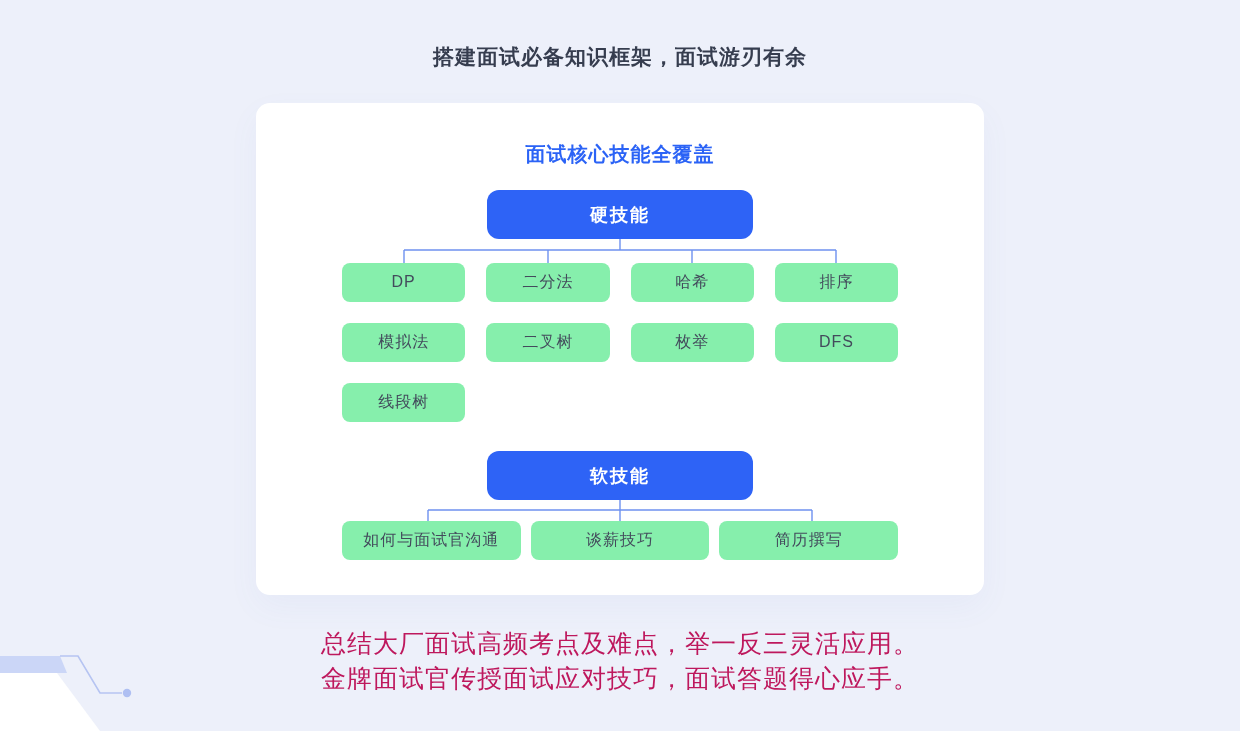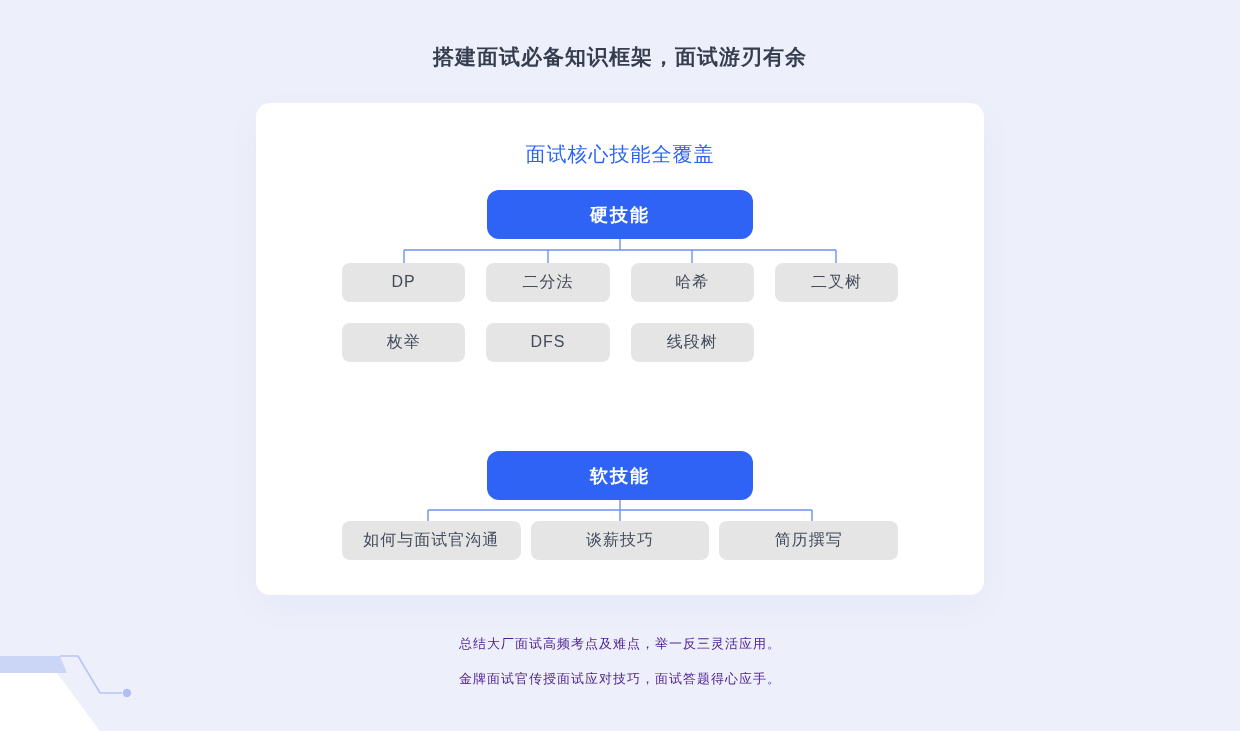--- a/index.html
+++ b/index.html
@@ -21,21 +21,21 @@
 
   .card {
     position: absolute; left: 256px; top: 103px;
     width: 728px; height: 492px;
     background: #ffffff; border-radius: 14px;
     box-shadow: 0 12px 32px rgba(90, 110, 200, 0.05);
   }
   .card-title {
     position: absolute; top: 38px; left: 0; width: 100%;
     text-align: center;
-    font-size: 20px; font-weight: 400; color: #2b63f6;
+    font-size: 20px; font-weight: 700; color: #2b63f6;
     letter-spacing: 1px;
   }
 
   .group-btn {
     position: absolute; left: 231px; width: 266px; height: 49px;
     background: #2e63f6; border-radius: 12px;
     color: #ffffff; font-size: 18px; font-weight: 700;
     display: flex; align-items: center; justify-content: center;
     letter-spacing: 2px;
   }
@@ -53,30 +53,30 @@
     column-gap: 21px; row-gap: 21.5px;
   }
   .chip-row-soft {
     position: absolute; left: 86px; top: 418px; width: 556px;
     display: grid;
     grid-template-columns: repeat(3, 1fr);
     column-gap: 10px;
   }
   .chip {
     height: 38.5px;
-    background: #e5e5e5; border-radius: 8px;
+    background: #86efac; border-radius: 8px;
     display: flex; align-items: center; justify-content: center;
     font-size: 16px; color: #434b5c;
     letter-spacing: 1px;
   }
 
   .footer {
     position: absolute; top: 626px; left: 0; width: 100%;
     text-align: center;
-    font-size: 13px; color: #4c1d95; line-height: 35px;
+    font-size: 25px; color: #be185d; line-height: 35px;
     letter-spacing: 1px;
   }
 
   .decoration { position: absolute; left: 0; bottom: 0; }
 </style>
 </head>
 <body>
 
 <div class="stage">
 
@@ -96,20 +96,22 @@
         <path d="M206 11 V24"></path>
         <path d="M350 11 V24"></path>
         <path d="M494 11 V24"></path>
       </g>
     </svg>
 
     <div class="chip-grid">
       <div class="chip">DP</div>
       <div class="chip">二分法</div>
       <div class="chip">哈希</div>
+      <div class="chip">排序</div>
+      <div class="chip">模拟法</div>
       <div class="chip">二叉树</div>
       <div class="chip">枚举</div>
       <div class="chip">DFS</div>
       <div class="chip">线段树</div>
     </div>
 
     <div class="group-btn btn-soft">软技能</div>
 
     <svg class="connector conn-soft" width="556" height="21" viewBox="0 0 556 21">
       <g stroke="#6e91ef" stroke-width="1.4" fill="none">

